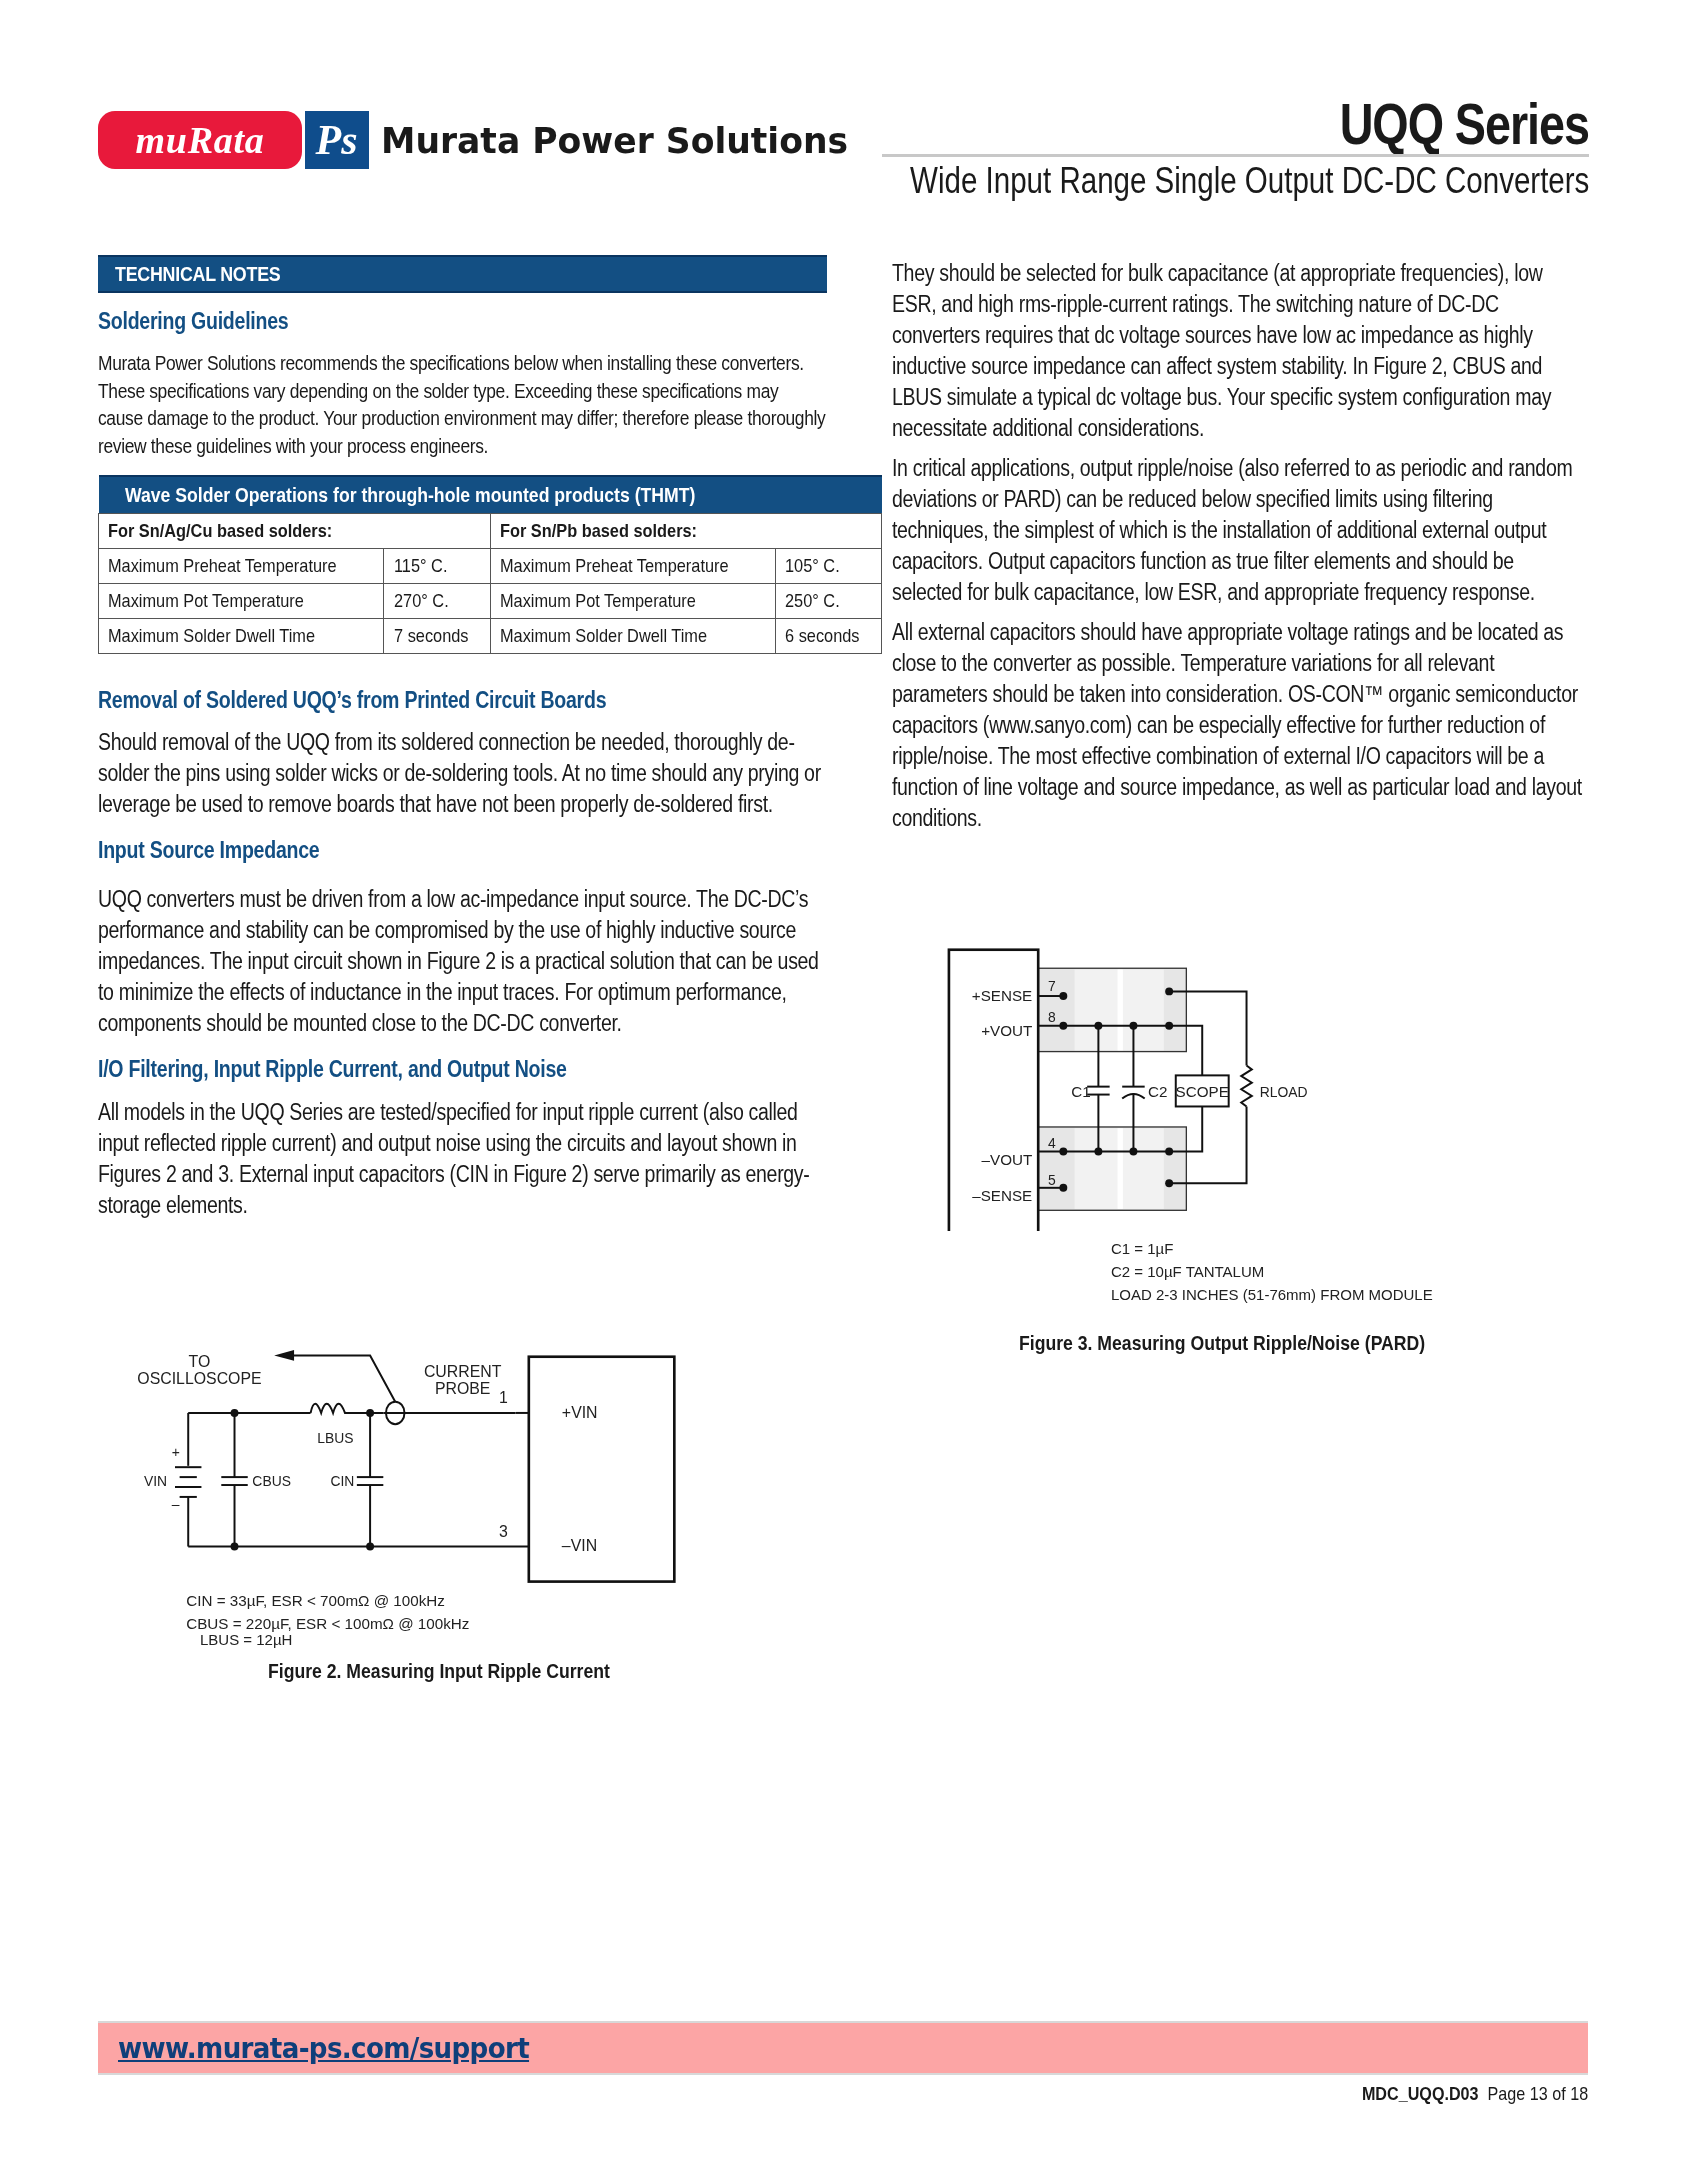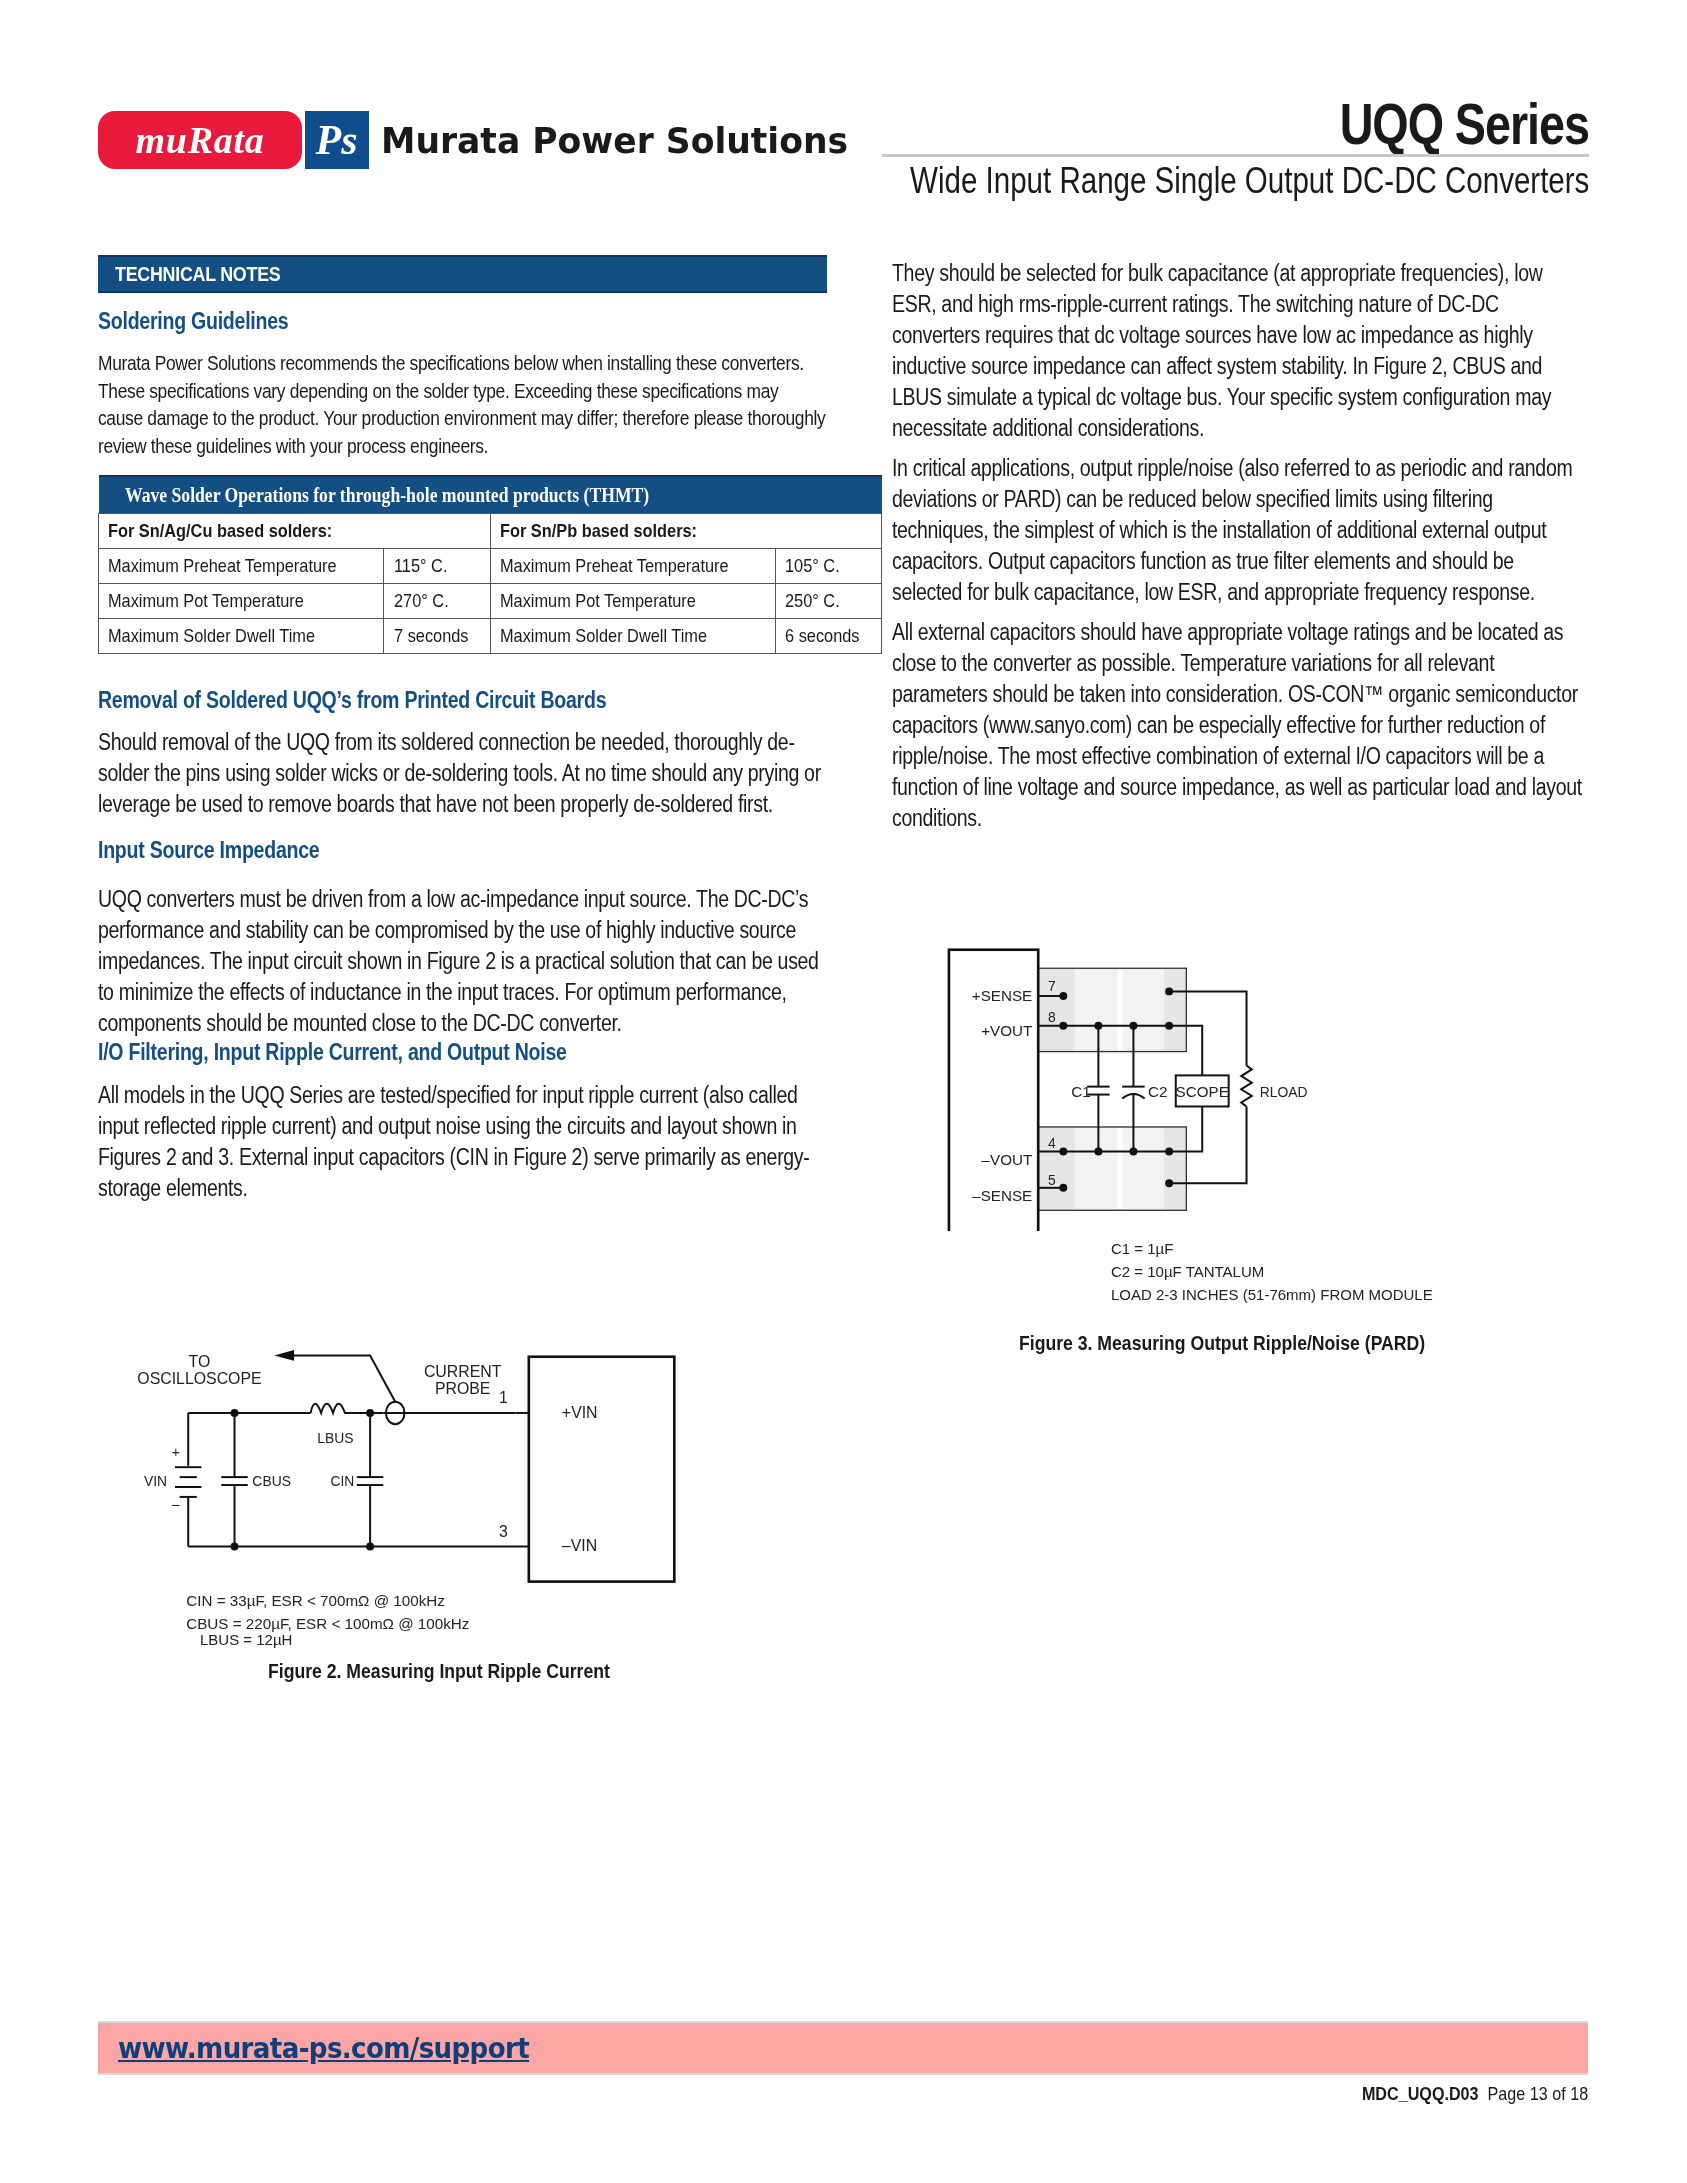--- a/index.html
+++ b/index.html
@@ -35,21 +35,21 @@
   h3 { color: #134f83; font-size: 23px; font-weight: bold; margin: 0; letter-spacing: -0.3px; }
   h3 span { display: inline-block; transform: scaleX(0.85); transform-origin: left; white-space: nowrap; }
 
   .p { font-size: 23px; line-height: 31px; margin: 0; letter-spacing: -0.4px; }
   .p-small { font-size: 20.5px; line-height: 27.5px; letter-spacing: -0.4px; }
   .narrow { display: block; transform: scaleX(0.85); transform-origin: left; width: 117.6%; }
 
   
   .wave-table { width: 729px; border-collapse: collapse; margin-top: 0; }
   .wave-table .thead-cell { background: #134f83; color: #fff; font-weight: bold; font-size: 20.5px; height: 36px;
-                            padding-left: 26.5px; border-top: 2px solid #0a3560; font-family: Liberation Serif, serif; }
+                            padding-left: 26.5px; border-top: 2px solid #0a3560; }
   .wave-table td { border: 1.3px solid #555; font-size: 19px; height: 34px; padding: 0 9.3px; white-space: nowrap; }
   .wave-table td span { display: inline-block; transform: scaleX(0.86); transform-origin: left; }
   .wave-table .grp { font-weight: bold; text-decoration: underline; }
 
   
   .fig { position: absolute; }
   .fig svg text { font-family: "Liberation Sans", sans-serif; }
   .fig-caption { position: absolute; font-weight: bold; font-size: 20.5px; white-space: nowrap;
                  transform: scaleX(0.86); transform-origin: left; }
 
@@ -120,21 +120,21 @@
   <h3 style="margin-top:33px;"><span>Removal of Soldered UQQ’s from Printed Circuit Boards</span></h3>
   <p class="p" style="margin-top:13.2px;">
     <span class="narrow">Should removal of the UQQ from its soldered connection be needed, thoroughly de-solder the pins using solder wicks or de-soldering tools. At no time should any prying or leverage be used to remove boards that have not been properly de-soldered first.</span>
   </p>
 
   <h3 style="margin-top:17px;text-decoration:underline;"><span>Input Source Impedance</span></h3>
   <p class="p" style="margin-top:20px;">
     <span class="narrow">UQQ converters must be driven from a low ac-impedance input source. The DC-DC’s performance and stability can be compromised by the use of highly inductive source impedances. The input circuit shown in Figure 2 is a practical solution that can be used to minimize the effects of inductance in the input traces. For optimum performance, components should be mounted close to the DC-DC converter.</span>
   </p>
 
-  <h3 style=""><span>I/O Filtering, Input Ripple Current, and Output Noise</span></h3>
+  <h3 style="margin-top:17px;"><span>I/O Filtering, Input Ripple Current, and Output Noise</span></h3>
   <p class="p" style="margin-top:13.2px;">
     <span class="narrow">All models in the UQQ Series are tested/specified for input ripple current (also called input reflected ripple current) and output noise using the circuits and layout shown in Figures 2 and 3. External input capacitors (CIN in Figure 2) serve primarily as energy-storage elements.</span>
   </p>
 </div>
 
 <div class="fig" style="left:132px; top:1330px; width:582px; height:318px;">
   <svg width="582" height="318" viewBox="0 0 880 480">
     <g stroke="#111" stroke-width="3" fill="none">
 
       <path d="M 85 125 L 85 205"></path>

